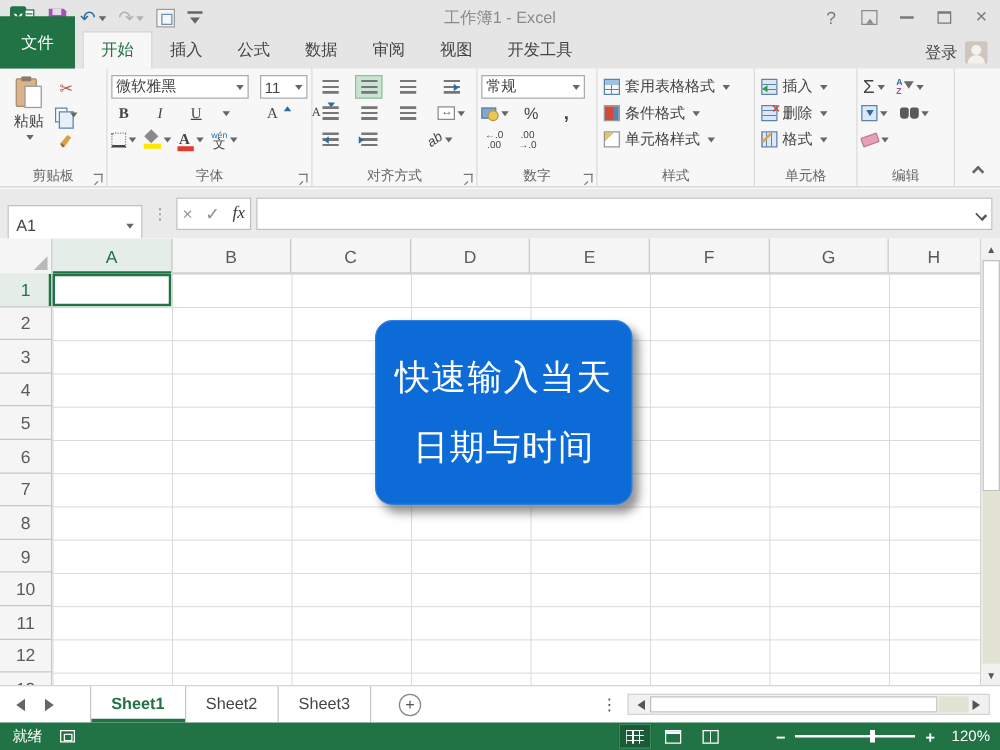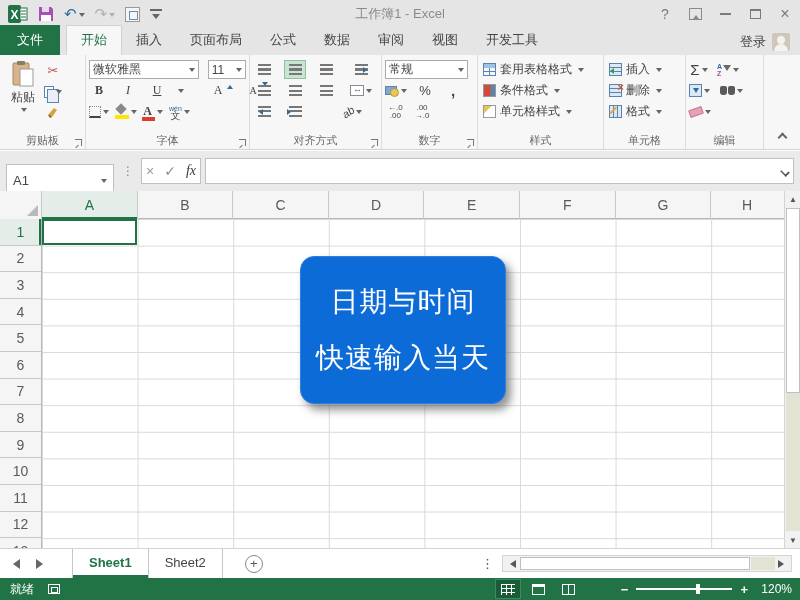--- a/index.html
+++ b/index.html
@@ -24,21 +24,21 @@
              font-size:14px; color:#7a7a7a; }
   .rdo-box { width:13px; height:12px; border:1px solid #8a8a8a; position:relative; }
   .rdo-box::after { content:""; position:absolute; left:3px; top:3px; border:3px solid transparent; border-bottom:4px solid #8a8a8a; }
   .max-box { width:11px; height:10px; border:1px solid #7a7a7a; border-top:2px solid #7a7a7a; }
   .min-bar { width:11px; height:0; border-top:2px solid #7a7a7a; }
 
   
   .tabrow { position:absolute; top:28px; left:0; width:800px; height:27px; background:#e5e5e5;
             display:flex; align-items:flex-end; font-size:13px; }
   .tab { padding:5px 14px 6px; color:#444; cursor:default; }
-  .tab.file { background:#217346; color:#fff; padding:6px 17px; margin-right:6px; }
+  .tab.file { background:#217346; color:#fff; padding:12px 17px; margin-right:6px; }
   .tab.active { background:#f7f7f7; color:#217346; border:1px solid #d2d2d2; border-bottom:none; }
   .signin { margin-left:auto; display:flex; align-items:center; gap:6px; padding:0 10px 4px; color:#444; }
   .avatar { width:18px; height:18px; background:#cfc6bd; border-radius:2px; position:relative; overflow:hidden; }
   .avatar::before { content:""; position:absolute; left:5px; top:3px; width:8px; height:8px; border-radius:50%; background:#f5f2ee; }
   .avatar::after { content:""; position:absolute; left:2px; top:11px; width:14px; height:8px; border-radius:7px 7px 0 0; background:#f5f2ee; }
 
   
   .ribbon { position:absolute; top:55px; left:0; width:800px; height:95px; background:#f7f7f7;
             border-bottom:1px solid #d2d2d2; display:flex; }
   .grp { position:relative; border-right:1px solid #dcdcdc; padding:4px 3px 16px; display:flex; flex-direction:column; }
@@ -259,21 +259,20 @@
           <span class="max-box"></span>
         </span>
       <span class="win-btn" style="font-size:16px">×</span>
     </div>
   </div>
 
   <div class="tabrow">
     <div class="tab file">文件</div>
     <div class="tab active">开始</div>
     <div class="tab">插入</div>
-    <div class="tab">页面布局</div>
     <div class="tab">公式</div>
     <div class="tab">数据</div>
     <div class="tab">审阅</div>
     <div class="tab">视图</div>
     <div class="tab">开发工具</div>
     <div class="signin">
       <span>登录</span>
       <span class="avatar"></span>
     </div>
   </div>
@@ -548,37 +547,38 @@
       <div class="row-h">8</div>
       <div class="row-h">9</div>
       <div class="row-h">10</div>
       <div class="row-h">11</div>
       <div class="row-h">12</div>
       <div class="row-h">13</div>
     </div>
     <div class="cells">
       <div class="active-cell"></div>
       <div class="callout">
+        <span>快速输入当天</span>
         <span>日期与时间</span>
-        <span>快速输入当天</span>
       </div>
     </div>
     <div class="vscroll">
       <div class="vs-arrow">▲</div>
       <div class="vs-thumb"></div>
       <div class="vs-track"></div>
       <div class="vs-arrow bottom">▼</div>
     </div>
   </div>
 
   <div class="sheetbar">
     <span class="nav-tri left"></span>
     <span class="nav-tri right"></span>
     <div class="stab active">Sheet1</div>
     <div class="stab">Sheet2</div>
+    <div class="stab">Sheet3</div>
     <div class="addsheet">
       <span>+</span>
     </div>
     <span class="sheet-dots">⋮</span>
     <div class="hscroll">
       <span class="hs-arrow">
           <span class="tri-l"></span>
         </span>
       <div class="hs-thumb"></div>
       <div class="hs-track"></div>

